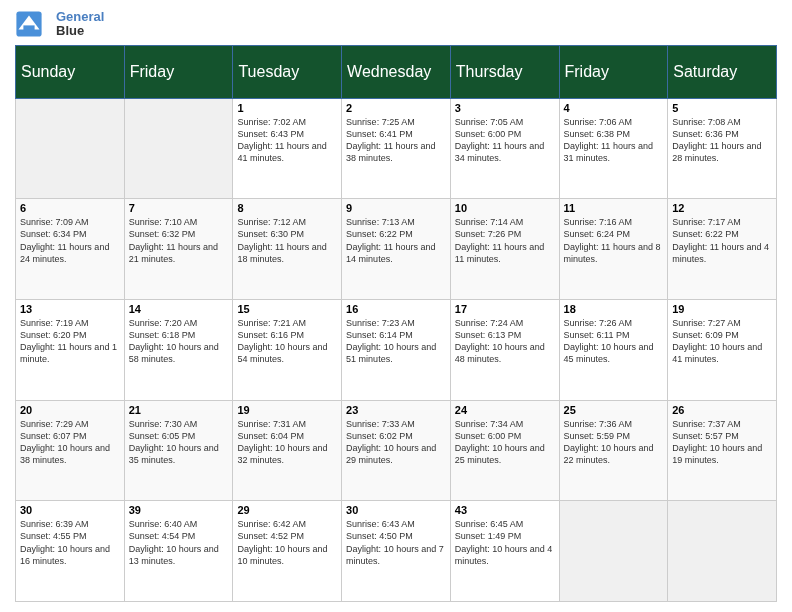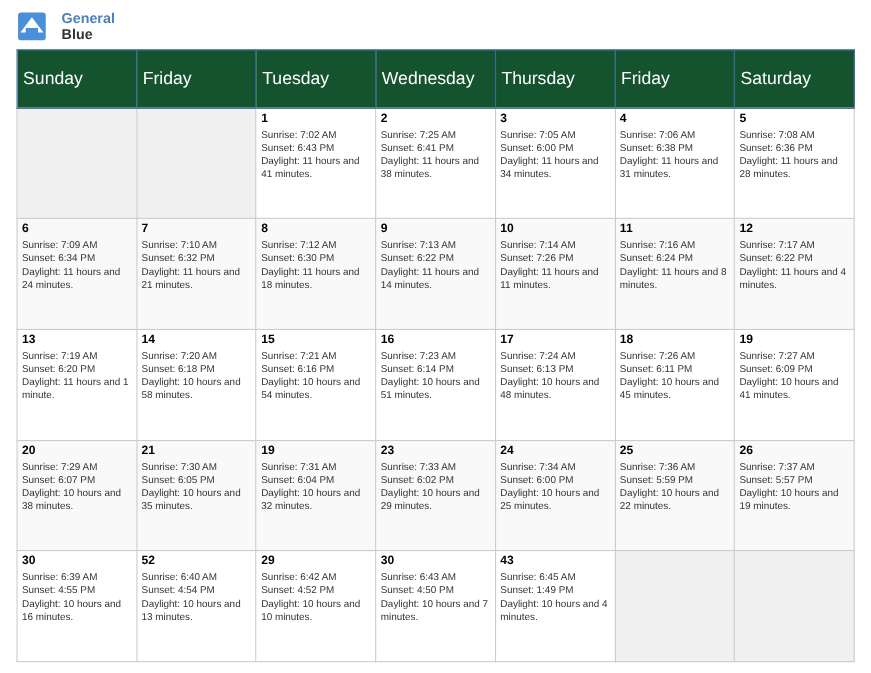--- a/index.html
+++ b/index.html
@@ -296,21 +296,21 @@
           </td>
         </tr>
         <tr>
           <td>
             <span class="day-num">30</span>
             <div class="day-info">Sunrise: 6:39 AM
 Sunset: 4:55 PM
 Daylight: 10 hours and 16 minutes.</div>
           </td>
           <td>
-            <span class="day-num">52</span>
+            <span class="day-num">39</span>
             <div class="day-info">Sunrise: 6:40 AM
 Sunset: 4:54 PM
 Daylight: 10 hours and 13 minutes.</div>
           </td>
           <td>
             <span class="day-num">29</span>
             <div class="day-info">Sunrise: 6:42 AM
 Sunset: 4:52 PM
 Daylight: 10 hours and 10 minutes.</div>
           </td>

